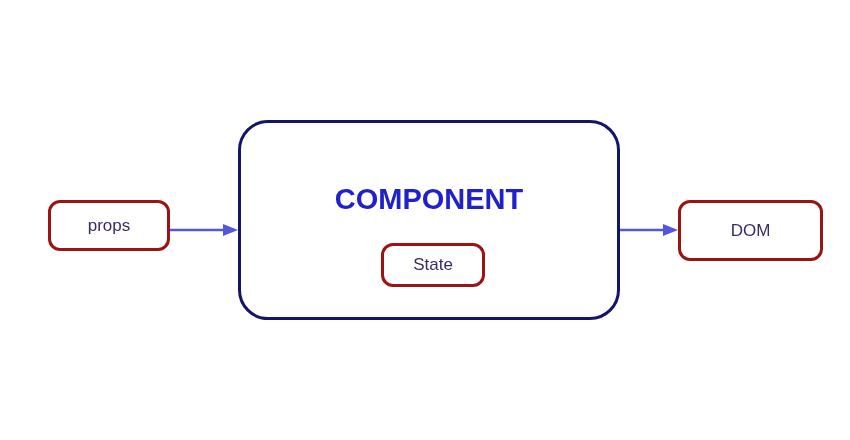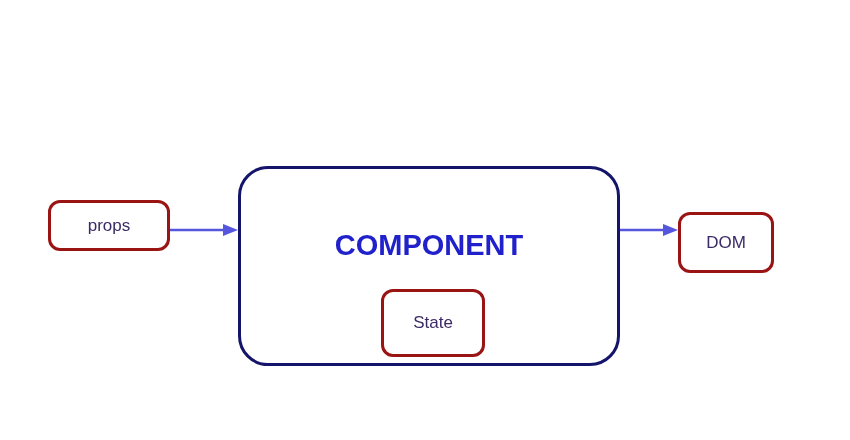--- a/index.html
+++ b/index.html
@@ -30,43 +30,42 @@
     background: var(--background);
     border: 3px solid var(--box-border-red);
     border-radius: 12px;
     display: flex;
     align-items: center;
     justify-content: center;
     color: var(--node-label-purple);
     font-size: 17px;
   }
   .node-props  { left: 48px;  top: 200px; width: 122px; height: 51px; }
-  .node-dom    { left: 678px; top: 212px; width: 96px; height: 61px; }
+  .node-dom    { left: 678px; top: 200px; width: 145px; height: 61px; }
   .component {
     position: absolute;
     left: 238px; top: 120px;
     width: 382px; height: 200px;
     box-sizing: border-box;
     background: var(--background);
     border: 3px solid var(--component-border-navy);
     border-radius: 30px;
-    margin-top: 46px;
   }
   .component-title {
     position: absolute;
     left: 0; right: 0;
     top: 60px;
     text-align: center;
     font-weight: bold;
     font-size: 29px;
     color: var(--component-title-blue);
   }
   .node-state {
     left: 140px; top: 120px;
-    width: 104px; height: 68px;
+    width: 104px; height: 44px;
   }
   .arrow {
     position: absolute;
     top: 215px;
     height: 30px;
     overflow: visible;
   }
   .arrow-1 { left: 170px; width: 68px; }
   .arrow-2 { left: 620px; width: 58px; }
   .arrow line    { stroke: var(--arrow-blue); stroke-width: 2.6; }

